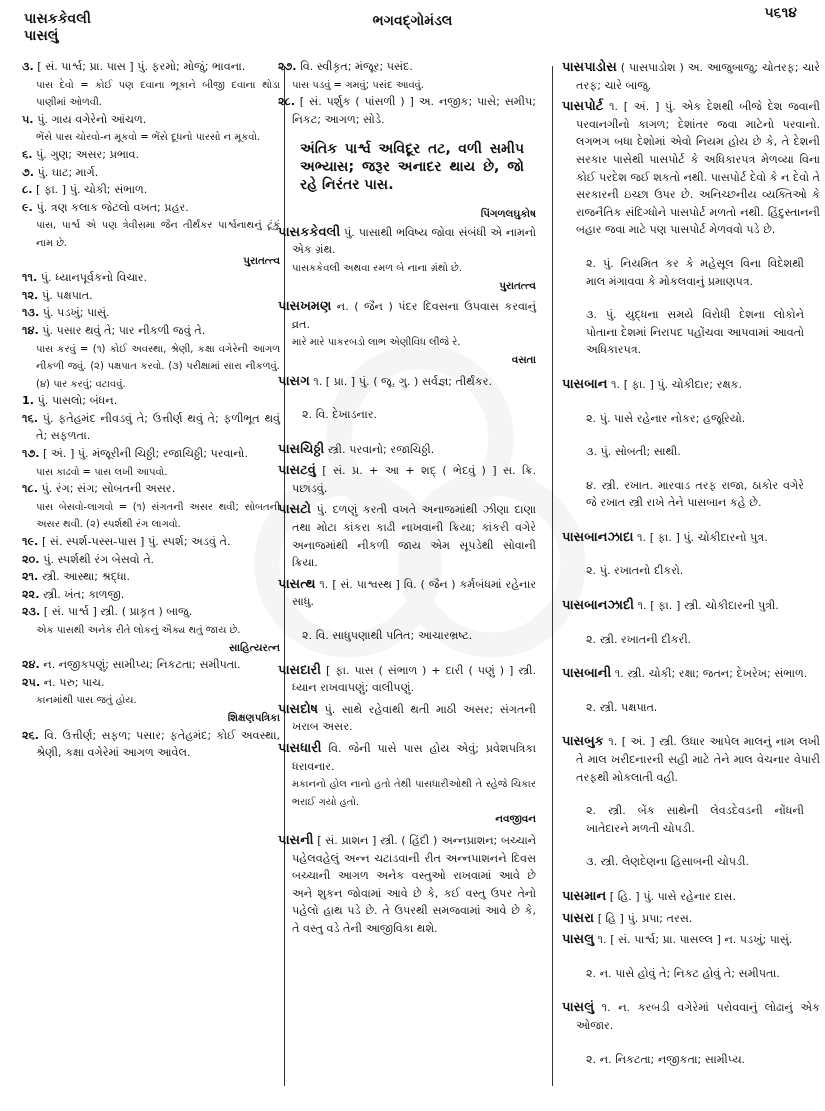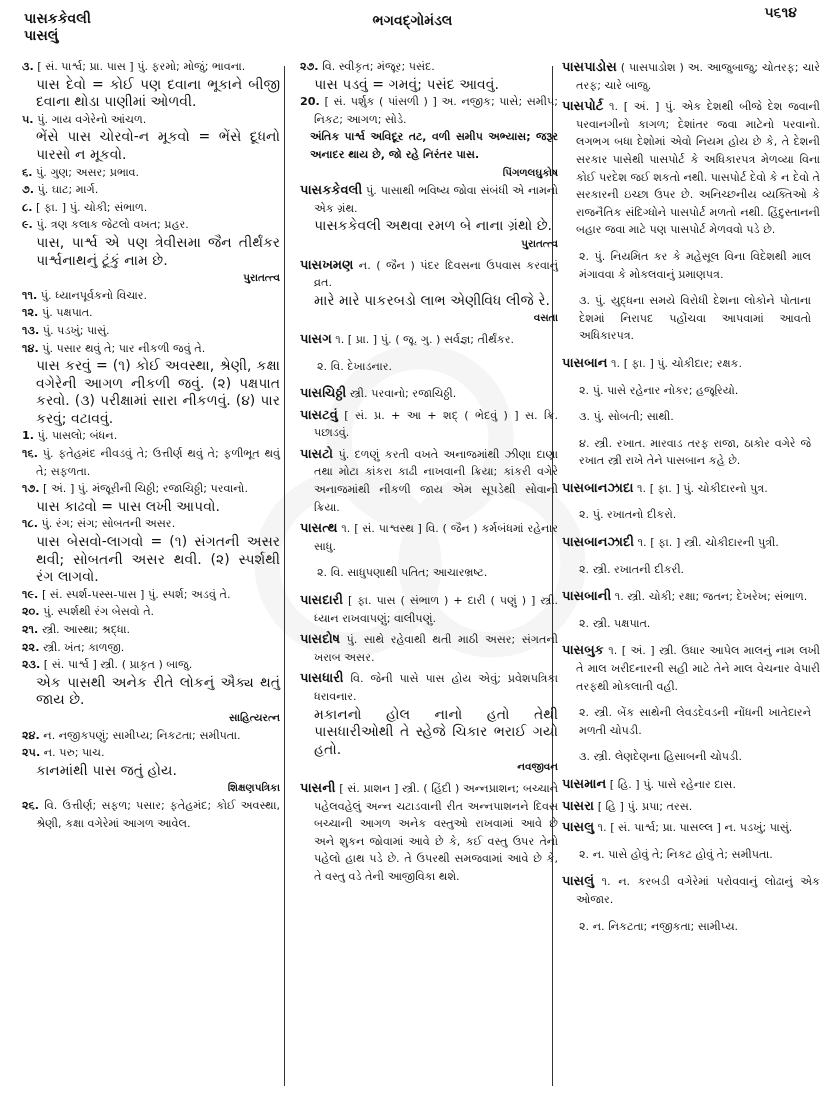--- a/index.html
+++ b/index.html
@@ -15,33 +15,33 @@
     position: absolute; left: 0; top: 0; width: 825px; height: 56px;
   }
   .hdr-left { position: absolute; left: 24px; top: 10px; font-weight: 700; font-size: 14px; line-height: 17px; }
   .hdr-center { position: absolute; left: 0; width: 825px; top: 12px; text-align: center; font-weight: 700; font-size: 14px; }
   .hdr-right { position: absolute; right: 28px; top: 4px; font-weight: 700; font-size: 14px; }
   .col {
     position: absolute; top: 58px; bottom: 20px; font-size: 11.2px; line-height: 17.6px;
     box-sizing: border-box;
   }
   .col1 { left: 22px; width: 258px; }
-  .col2 { left: 300px; width: 258px; }
+  .col2 { left: 278px; width: 258px; }
   .col3 { left: 562px; width: 258px; }
   .rule { position: absolute; top: 66px; width: 1px; background: #333; }
   .rule1 { left: 284px; height: 1020px; }
   .rule2 { left: 552px; height: 1020px; }
   .entry { margin: 0 0 3px 0; text-align: justify; }
   .sense { padding-left: 14px; text-indent: -14px; margin: 0; text-align: justify; }
   .num { font-weight: 700; }
   .hw { font-weight: 700; font-size: 13px; }
-  .ex { padding-left: 14px; margin: 0; text-align: justify; font-size: 14px; }
+  .ex { padding-left: 14px; margin: 0; text-align: justify; font-size: 10px; }
   .cite { display: block; text-align: right; font-size: 10.4px; font-weight: 700; }
-  .quote { padding-left: 10px; margin: 0; font-size: 11px; font-weight: 700; text-align: justify; }
-  .cont { padding-left: 8px; margin: 9px; text-align: justify; }
+  .quote { padding-left: 10px; margin: 12px; font-size: 14px; font-weight: 700; text-align: justify; }
+  .cont { padding-left: 8px; margin: 16px; text-align: justify; }
 </style>
 </head>
 <body>
 
 <svg class="watermark" viewBox="0 0 200 200">
   <circle cx="100" cy="60" r="45" fill="none" stroke="#888" stroke-width="14"></circle>
   <circle cx="60" cy="130" r="45" fill="none" stroke="#888" stroke-width="14"></circle>
   <circle cx="140" cy="130" r="45" fill="none" stroke="#888" stroke-width="14"></circle>
 </svg>
 
@@ -89,21 +89,21 @@
   <p class="sense"><span class="num">૨૪.</span> <span>ન. નજીકપણું; સામીપ્ય; નિકટતા; સમીપતા.</span></p>
   <p class="sense"><span class="num">૨૫.</span> <span>ન. પરુ; પાચ.</span></p>
   <p class="ex">કાનમાંથી પાસ જતું હોય.</p>
   <span class="cite">શિક્ષણપત્રિકા</span>
   <p class="sense"><span class="num">૨૬.</span> <span>વિ. ઉત્તીર્ણ; સફળ; પસાર; ફતેહમંદ; કોઈ અવસ્થા, શ્રેણી, કક્ષા વગેરેમાં આગળ આવેલ.</span></p>
 </div>
 
 <div class="col col2">
   <p class="sense"><span class="num">૨૭.</span> <span>વિ. સ્વીકૃત; મંજૂર; પસંદ.</span></p>
   <p class="ex">પાસ પડવું = ગમવું; પસંદ આવવું.</p>
-  <p class="sense"><span class="num">20.</span> <span>[ સં. પર્શુક ( પાંસળી ) ] અ. નજીક; પાસે; સમીપ; નિકટ; આગળ; સોડે.</span></p>
+  <p class="sense"><span class="num">૨૮.</span> <span>[ સં. પર્શુક ( પાંસળી ) ] અ. નજીક; પાસે; સમીપ; નિકટ; આગળ; સોડે.</span></p>
   <p class="quote">અંતિક પાર્શ્વ અવિદૂર તટ, વળી સમીપ અભ્યાસ; જરૂર અનાદર થાય છે, જો રહે નિરંતર પાસ.</p>
   <span class="cite">પિંગળલઘુકોષ</span>
 
   <div class="entry">
     <p class="sense"><span class="hw">પાસકકેવલી</span> <span>પું. પાસાથી ભવિષ્ય જોવા સંબંધી એ નામનો એક ગ્રંથ.</span></p>
     <p class="ex">પાસકકેવલી અથવા રમળ બે નાના ગ્રંથો છે.</p>
     <span class="cite">પુરાતત્ત્વ</span>
   </div>
   <div class="entry">
     <p class="sense"><span class="hw">પાસખમણ</span> <span>ન. ( જૈન ) પંદર દિવસના ઉપવાસ કરવાનું વ્રત.</span></p>

